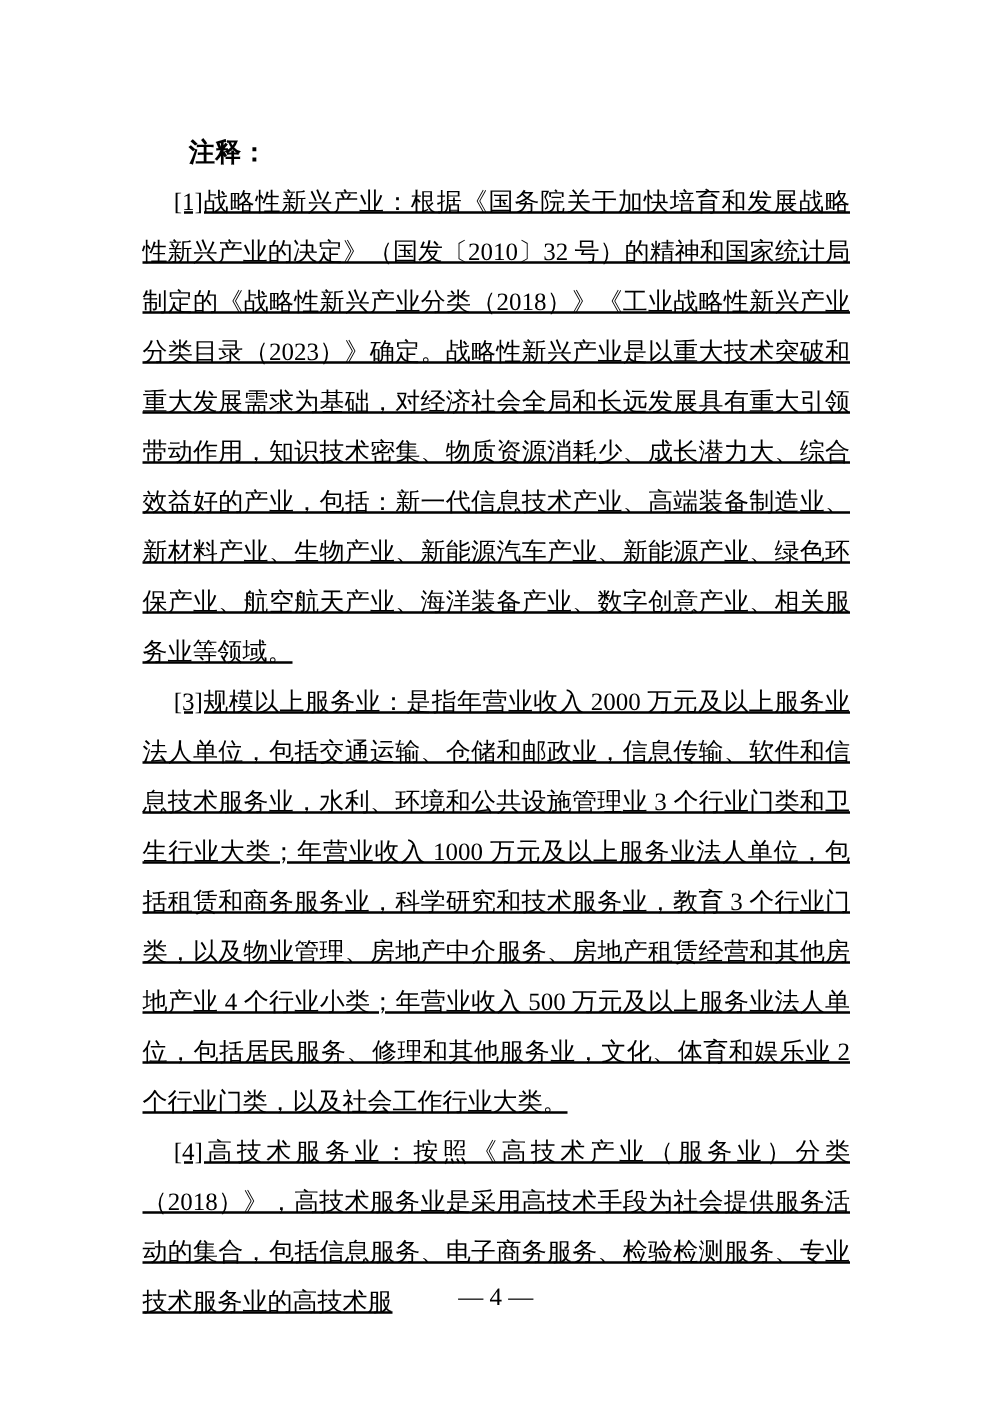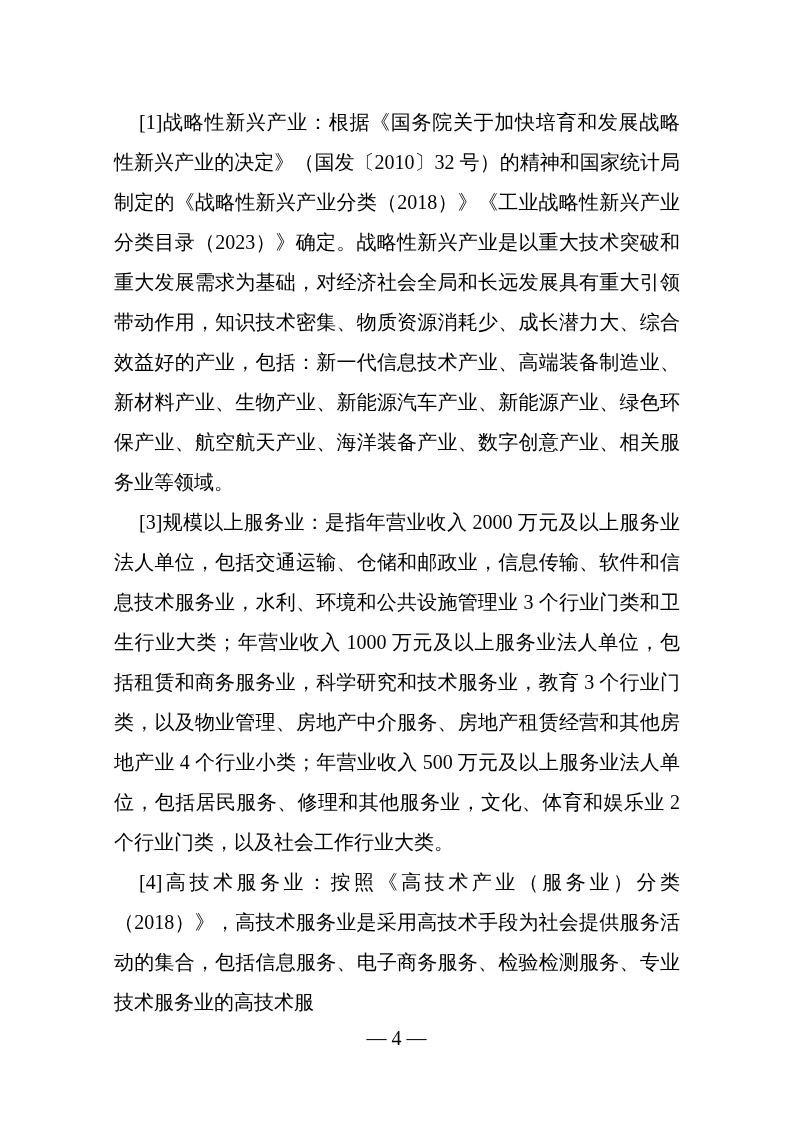--- a/index.html
+++ b/index.html
@@ -31,36 +31,38 @@
     margin: 0;
     padding-left: 37px;
     text-align: left;
     line-height: 40px;
   }
   .doc-text p.note {
     margin: 0;
     text-indent: 25px;
     
     text-justify: inter-character;
+    text-decoration: underline;
   }
   .footer {
     position: absolute;
     top: 1026px;
     left: 0;
     width: 793px;
     text-align: center;
     font-size: 20px;
     line-height: 24px;
     color: #000000;
   }
 </style>
 </head>
 <body>
 
 <div class="page">
   <div class="doc-text">
+    <h2 class="notes-heading">注释：</h2>
     <p class="note">[1]战略性新兴产业：根据《国务院关于加快培育和发展战略性新兴产业的决定》（国发〔2010〕32 号）的精神和国家统计局制定的《战略性新兴产业分类（2018）》《工业战略性新兴产业分类目录（2023）》确定。战略性新兴产业是以重大技术突破和重大发展需求为基础，对经济社会全局和长远发展具有重大引领带动作用，知识技术密集、物质资源消耗少、成长潜力大、综合效益好的产业，包括：新一代信息技术产业、高端装备制造业、新材料产业、生物产业、新能源汽车产业、新能源产业、绿色环保产业、航空航天产业、海洋装备产业、数字创意产业、相关服务业等领域。</p>
     <p class="note">[3]规模以上服务业：是指年营业收入 2000 万元及以上服务业法人单位，包括交通运输、仓储和邮政业，信息传输、软件和信息技术服务业，水利、环境和公共设施管理业 3 个行业门类和卫生行业大类；年营业收入 1000 万元及以上服务业法人单位，包括租赁和商务服务业，科学研究和技术服务业，教育 3 个行业门类，以及物业管理、房地产中介服务、房地产租赁经营和其他房地产业 4 个行业小类；年营业收入 500 万元及以上服务业法人单位，包括居民服务、修理和其他服务业，文化、体育和娱乐业 2 个行业门类，以及社会工作行业大类。</p>
     <p class="note">[4]高技术服务业：按照《高技术产业（服务业）分类（2018）》，高技术服务业是采用高技术手段为社会提供服务活动的集合，包括信息服务、电子商务服务、检验检测服务、专业技术服务业的高技术服</p>
   </div>
 
   <div class="footer">— 4 —</div>
 </div>
 
 </body></html>

